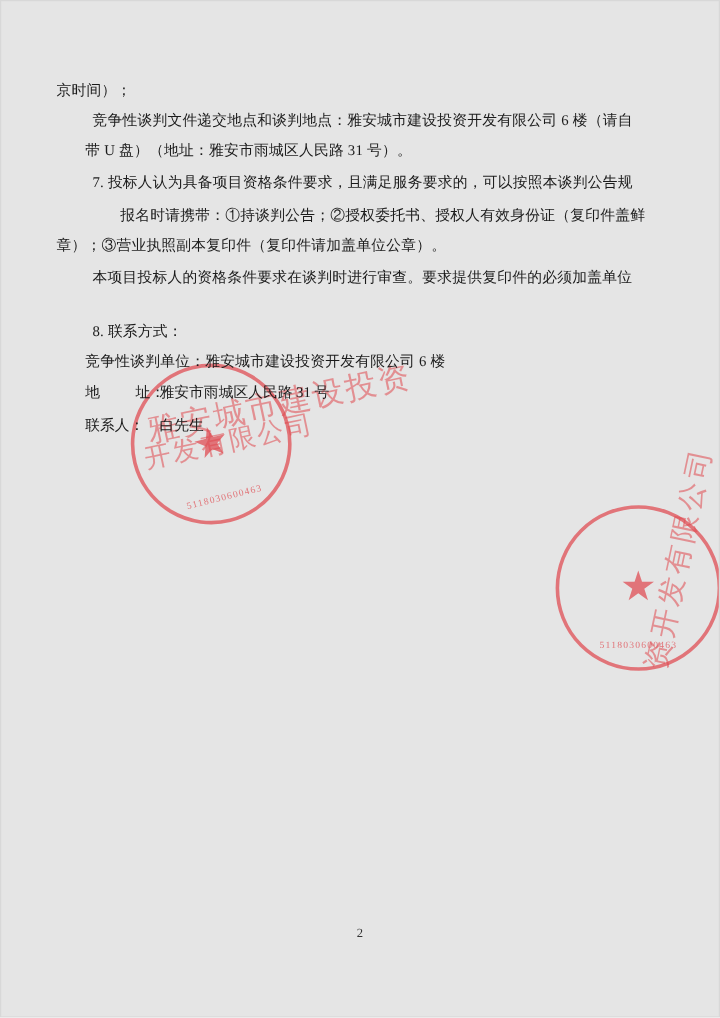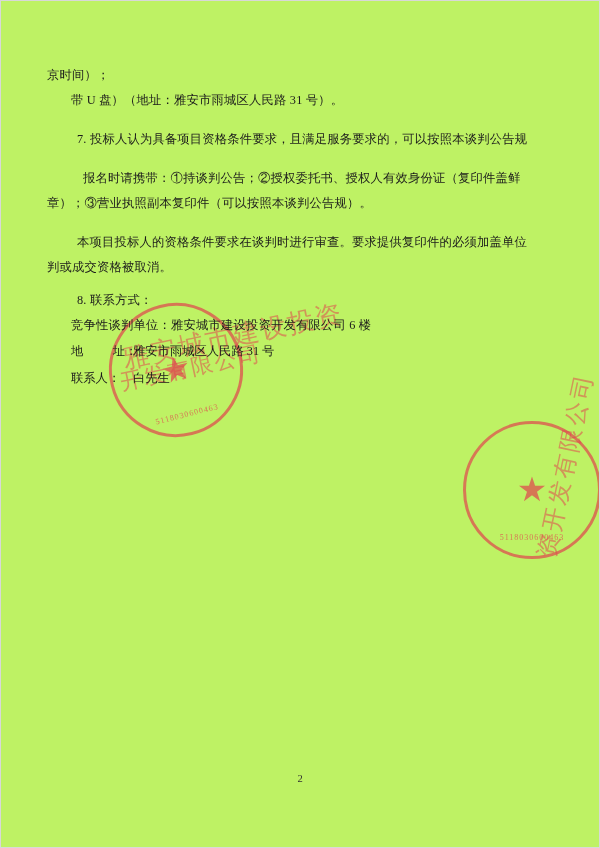--- a/index.html
+++ b/index.html
@@ -4,21 +4,21 @@
 <style>
   html, body {
     margin: 0;
     padding: 0;
     background: #ffffff;
   }
   .page {
     position: relative;
     width: 600px;
     height: 848px;
-    background: #bef264;
+    background: #e5e5e5;
     border: 1px solid #d8d8d8;
     box-sizing: border-box;
     overflow: hidden;
     font-family: "Liberation Serif", "DejaVu Serif", serif;
     color: #1b1b1b;
   }
   .content {
     position: absolute;
     left: 46px;
     top: 62px;
@@ -28,23 +28,23 @@
     font-size: 12.3px;
     line-height: 25px;
     letter-spacing: 0.2px;
     white-space: pre-wrap;
     position: relative;
     z-index: 3;
   }
   .indent-1 { text-indent: 0; }
   .indent-2 { padding-left: 30px; }
   .indent-3 { padding-left: 24px; }
-  .indent-4 { padding-left: 36px; }
-  .block { margin-top: 14px; }
-  .gap-top { margin-top: 8px; }
+  .indent-4 { padding-left: 36px; text-align: center; }
+  .block { margin-top: 2px; }
+  .gap-top { margin-top: 20px; }
   .contact-line {
     font-size: 12.3px;
     line-height: 26px;
     padding-left: 24px;
     position: relative;
     z-index: 3;
     white-space: pre;
   }
   .contact-label {
     display: inline-block;
@@ -136,26 +136,26 @@
     letter-spacing: 3px;
   }
 </style>
 </head>
 <body>
 
 <div class="page">
 
   <div class="content">
     <div class="line indent-1">京时间）；</div>
+    <div class="line indent-2">竞争性谈判文件递交地点和谈判地点：雅安城市建设投资开发有限公司 6 楼（请自</div>
     <div class="line indent-3">带 U 盘）（地址：雅安市雨城区人民路 31 号）。</div>
     <div class="line indent-2 block">7. 投标人认为具备项目资格条件要求，且满足服务要求的，可以按照本谈判公告规</div>
     <div class="line indent-4 block">报名时请携带：①持谈判公告；②授权委托书、授权人有效身份证（复印件盖鲜</div>
-    <div class="line indent-1">章）；③营业执照副本复印件（可以按照本谈判公告规）。</div>
+    <div class="line indent-1">章）；③营业执照副本复印件（复印件请加盖单位公章）。</div>
     <div class="line indent-2 block">本项目投标人的资格条件要求在谈判时进行审查。要求提供复印件的必须加盖单位</div>
-    <div class="line indent-1">判或成交资格被取消。</div>
     <div class="line indent-2 gap-top">8. 联系方式：</div>
     <div class="line indent-3">竞争性谈判单位：雅安城市建设投资开发有限公司 6 楼</div>
 
     <div class="contact-line"><span class="contact-label">地    址：</span><span>雅安市雨城区人民路 31 号</span></div>
     <div class="contact-line"><span class="contact-label">联系人：</span><span>白先生</span></div>
   </div>
 
   <div class="watermark wm1">雅安城市建设投资</div>
   <div class="watermark wm2">开发有限公司</div>
   <div class="stamp stamp-left">

